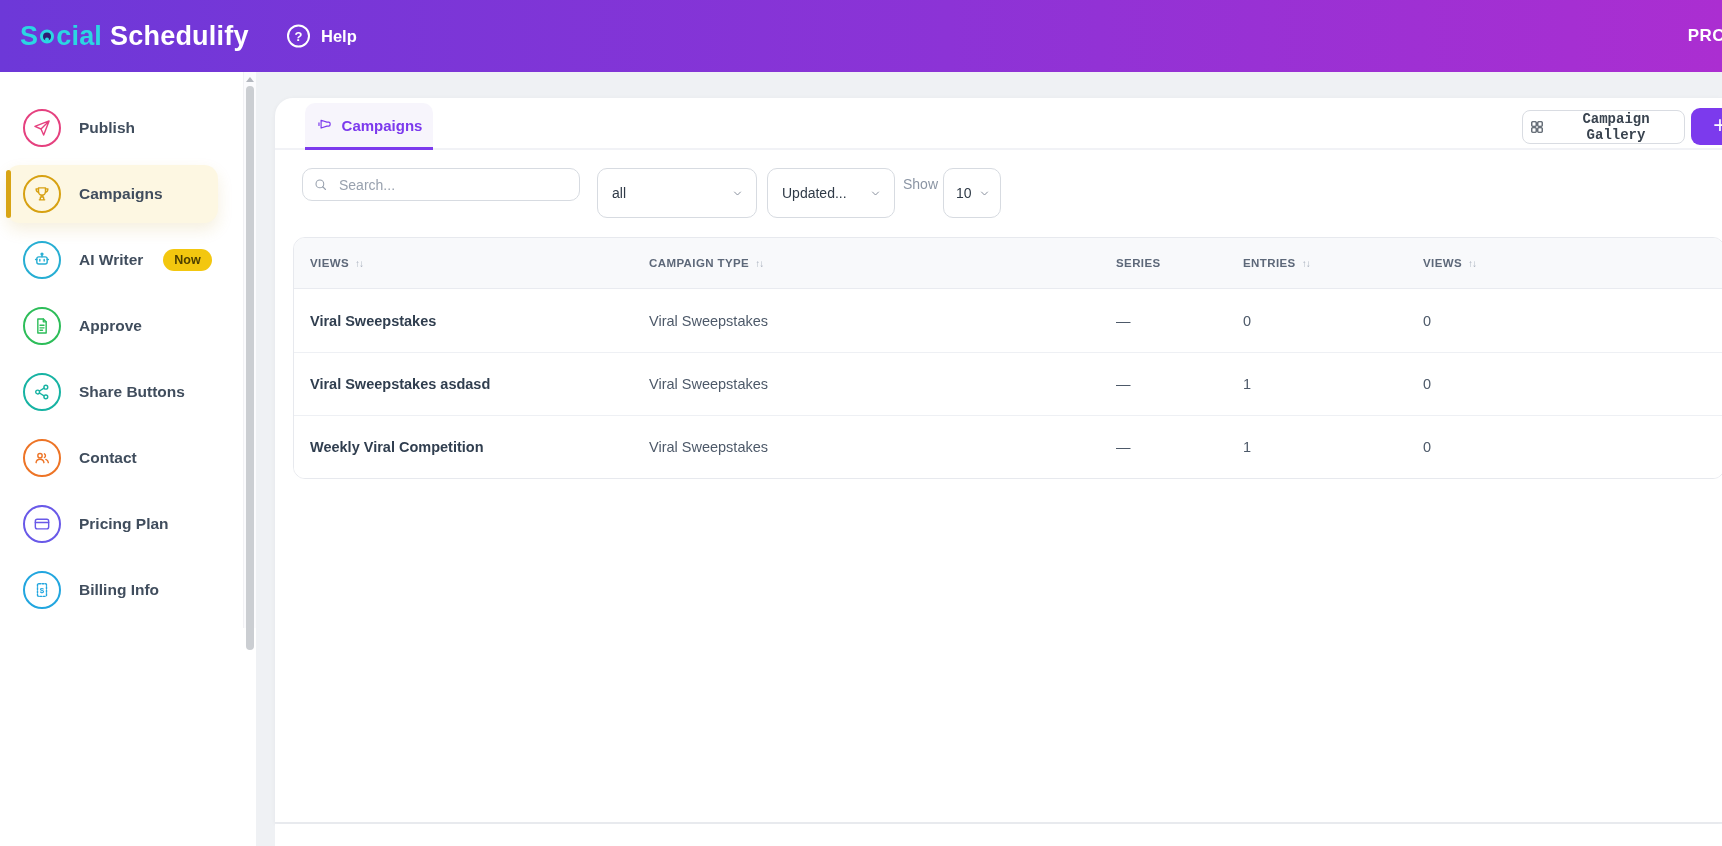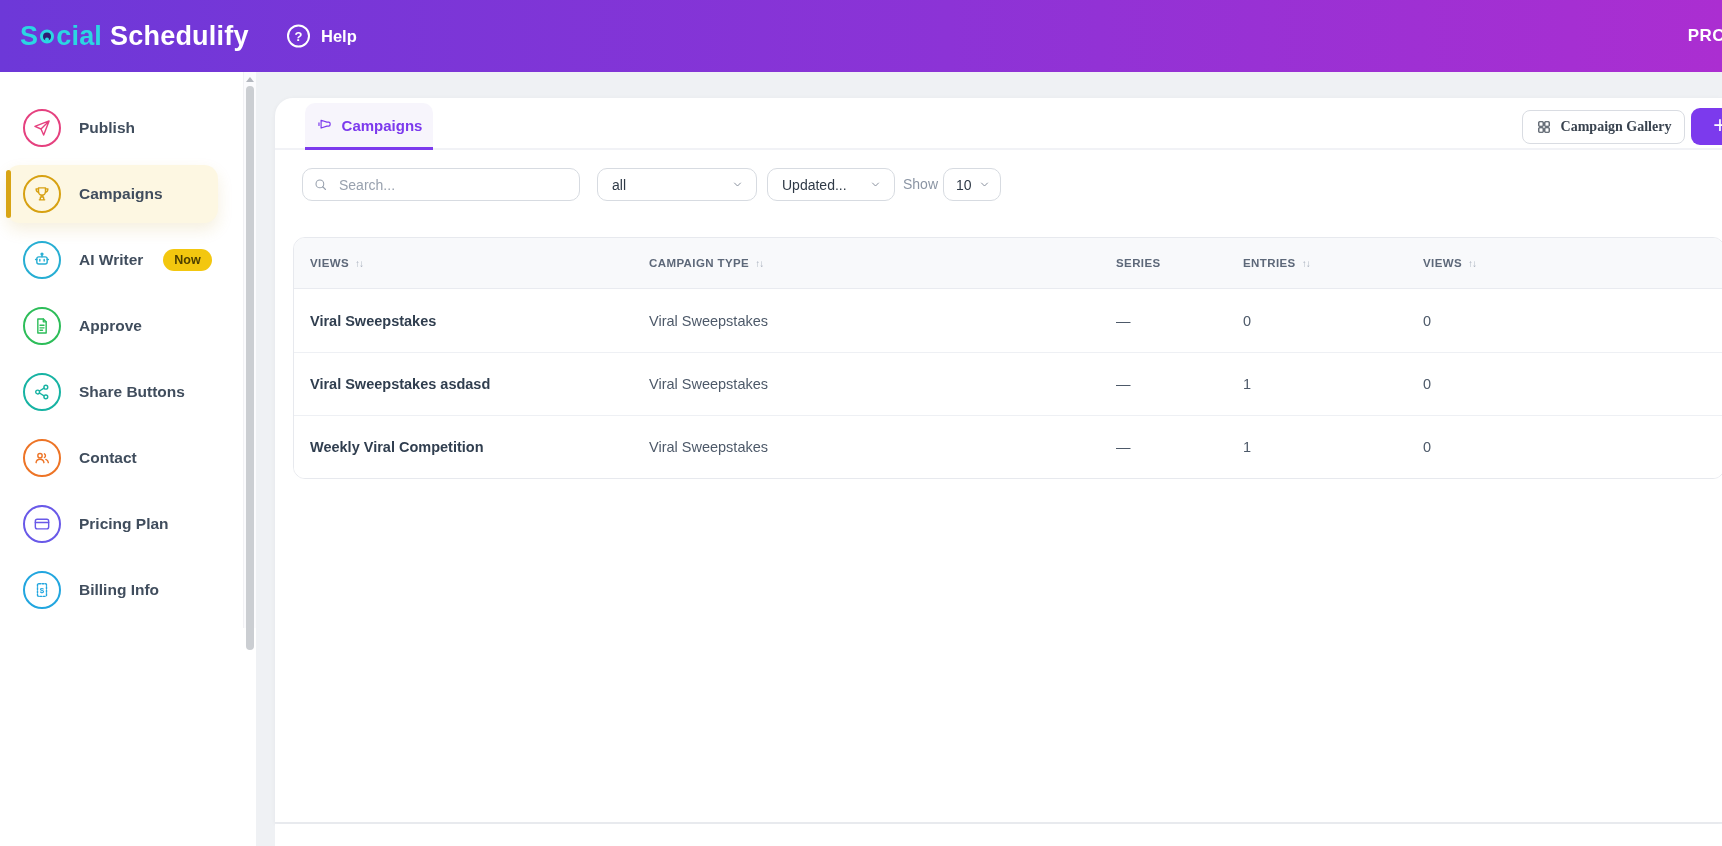--- a/index.html
+++ b/index.html
@@ -58,35 +58,35 @@
   .tabbar{position:absolute;left:0;top:0;right:0;height:52px;border-bottom:2px solid #f1f2f6}
   .tab{position:absolute;left:30px;top:5px;width:128px;height:47px;background:#f7f5fc;
         border-radius:10px 10px 0 0;border-bottom:3px solid #7c3aed;display:flex;
         align-items:center;justify-content:center;gap:9px;color:#7c3aed;font-size:15px;
         font-weight:700;cursor:pointer}
   .tab-ic svg{width:17px;height:17px;display:block}
 
   .btn-gallery{position:absolute;left:1247px;top:12px;width:163px;height:34px;background:#fff;
         border:1px solid #d9dce2;border-radius:8px;display:flex;align-items:center;
         justify-content:center;gap:9px;font-size:14px;font-weight:600;color:#39434f;
-        font-family:Liberation Serif, serif;cursor:pointer}
+        font-family:Liberation Mono, monospace;cursor:pointer}
   .btn-gallery svg{width:16px;height:16px;display:block}
   .btn-add{position:absolute;left:1416px;top:10px;width:58px;height:37px;background:#7c3aed;
         border:none;border-radius:9px;color:#fff;font-size:23px;display:flex;align-items:center;
         justify-content:center;cursor:pointer;font-family:inherit;padding-bottom:3px}
 
   .search-box{position:absolute;left:27px;top:70px;width:278px;height:33px;background:#fff;
         border:1px solid #d7dbe1;border-radius:10px;display:flex;align-items:center;
         padding:0 10px;color:#98a1ae}
   .search-box svg{width:15px;height:15px;margin-right:9px;display:block}
   .search-box input{border:none;outline:none;flex:1;font-size:14px;font-family:inherit;
         color:#333;background:transparent;min-width:0}
   .search-box input::placeholder{color:#98a1ae}
 
-  .select{position:absolute;top:70px;height:33px;border:1px solid #d7dbe1;border-radius:10px;
+  .select{position:absolute;top:70px;height:50px;border:1px solid #d7dbe1;border-radius:10px;
         background:#fff;display:flex;align-items:center;justify-content:space-between;
         padding:0 12px 0 14px;font-size:14px;color:#2f3a47;cursor:pointer}
   .select svg{width:13px;height:13px;color:#7e8795;display:block}
   .sel-all{left:322px;width:160px}
   .sel-upd{left:492px;width:128px}
   .show-label{position:absolute;left:628px;top:78px;font-size:14px;color:#8b95a4}
   .sel-size{left:668px;width:58px;padding:0 9px 0 12px}
 
   .table{position:absolute;left:18px;top:139px;right:-3px;background:#fff;
         border:1px solid #e7e9ee;border-radius:12px;overflow:hidden}

